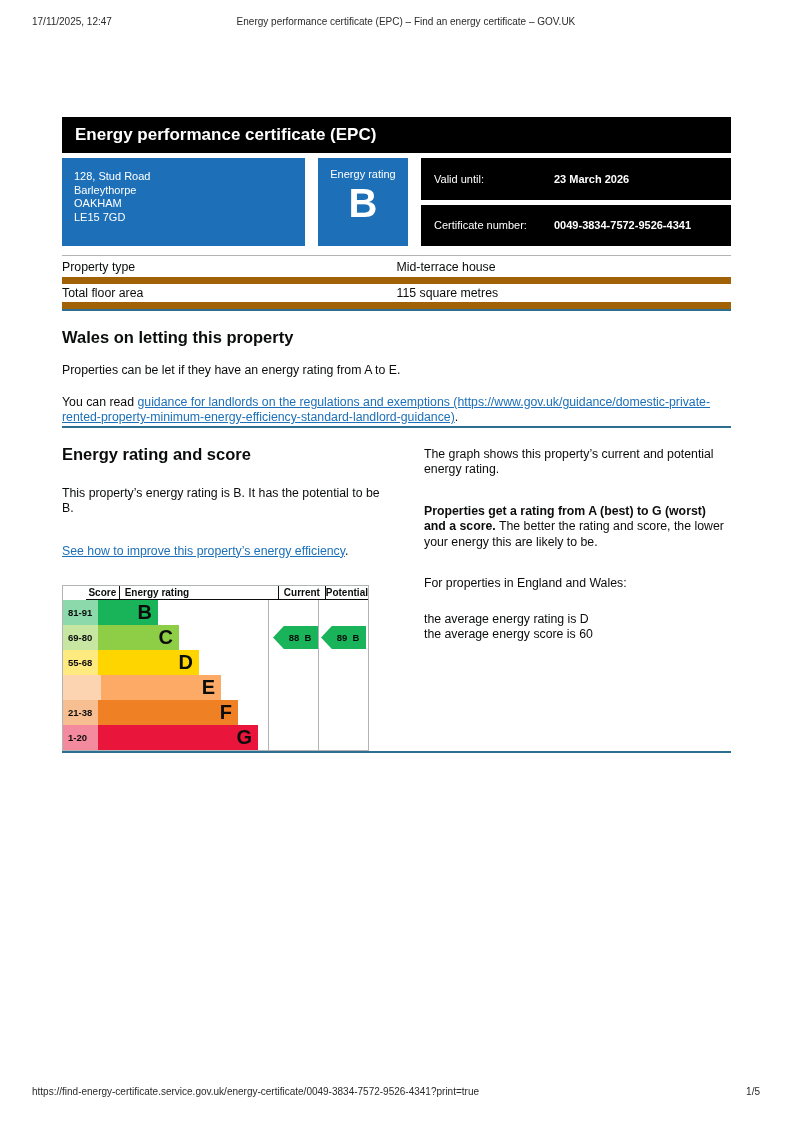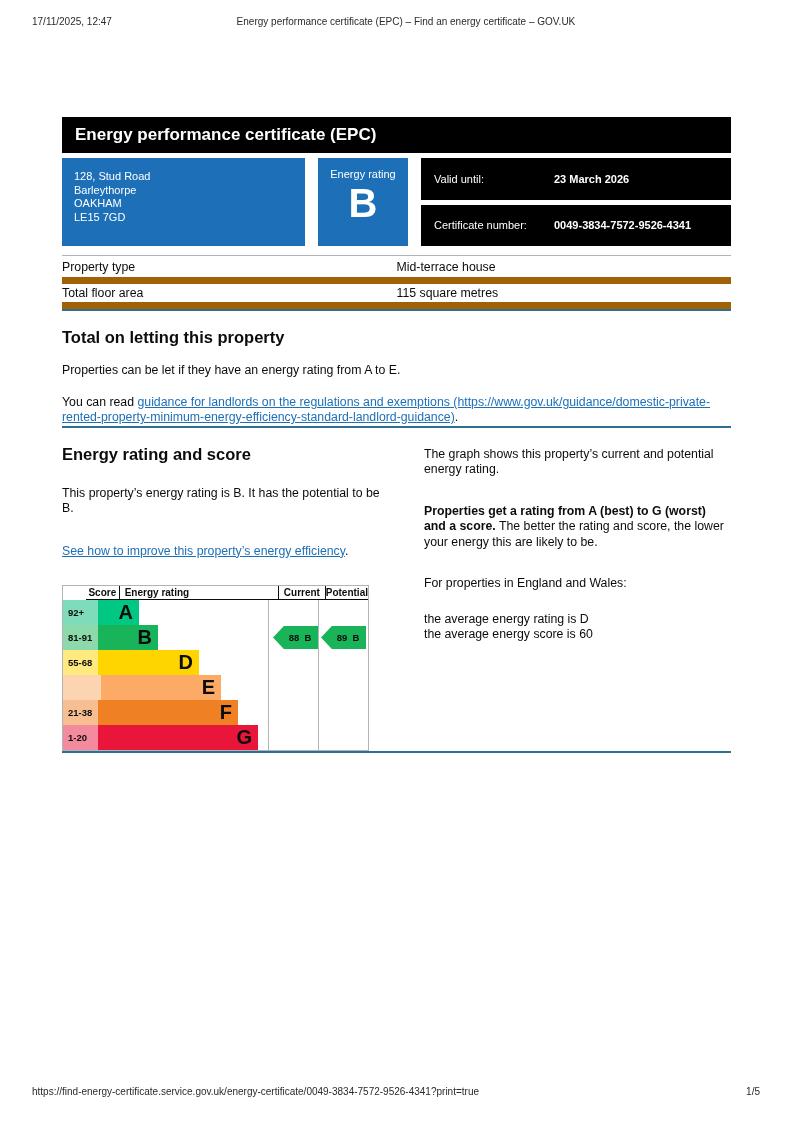--- a/index.html
+++ b/index.html
@@ -138,47 +138,47 @@
     </tr>
     <tr>
       <td>Total floor area</td>
       <td class="val">115 square metres</td>
     </tr>
   </tbody>
     </table>
 
   <hr class="blue hr1">
 
-  <h2 class="sect">Total on letting this property</h2>
+  <h2 class="sect">Wales on letting this property</h2>
   <p class="body">Properties can be let if they have an energy rating from A to E.</p>
   <p class="body"><span>You can read </span><a class="lnk" href="#">guidance for landlords on the regulations and exemptions (https://www.gov.uk/guidance/domestic-private-rented-property-minimum-energy-efficiency-standard-landlord-guidance)</a><span>.</span></p>
 
   <hr class="blue hr2">
 
   <div class="two-col">
     <div class="col-left">
       <h2 class="sect">Energy rating and score</h2>
       <p class="body mt-lg txt">This property’s energy rating is B. It has the potential to be B.</p>
       <p class="body mt-xl txt"><a class="lnk" href="#">See how to improve this property’s energy efficiency</a><span>.</span></p>
 
       <div class="epc-chart" id="epc-chart">
         <div class="epc-head">
           <div class="h-score">Score</div>
           <div class="h-rating">Energy rating</div>
           <div class="h-cur">Current</div>
           <div class="h-pot">Potential</div>
         </div>
         <div id="epc-rows">
             <div class="epc-row">
-              <div class="epc-score" style="background: rgb(127, 220, 186);">92+</div>
-              <div class="epc-bar" style="background: rgb(0, 199, 129); width: 41px;">A</div>
-            </div>
-            <div class="epc-row">
               <div class="epc-score" style="background: rgb(140, 217, 172);">81-91</div>
               <div class="epc-bar" style="background: rgb(25, 180, 89); width: 60px;">B</div>
+            </div>
+            <div class="epc-row">
+              <div class="epc-score" style="background: rgb(198, 230, 162);">69-80</div>
+              <div class="epc-bar" style="background: rgb(141, 206, 70); width: 81px;">C</div>
             </div>
             <div class="epc-row">
               <div class="epc-score" style="background: rgb(255, 234, 127);">55-68</div>
               <div class="epc-bar" style="background: rgb(255, 213, 0); width: 101px;">D</div>
             </div>
             <div class="epc-row">
               <div class="epc-score" style="background: rgb(253, 212, 178); padding-left: 38px;">39-54</div>
               <div class="epc-bar" style="background: rgb(252, 170, 101); width: 120px;">E</div>
             </div>
             <div class="epc-row">

